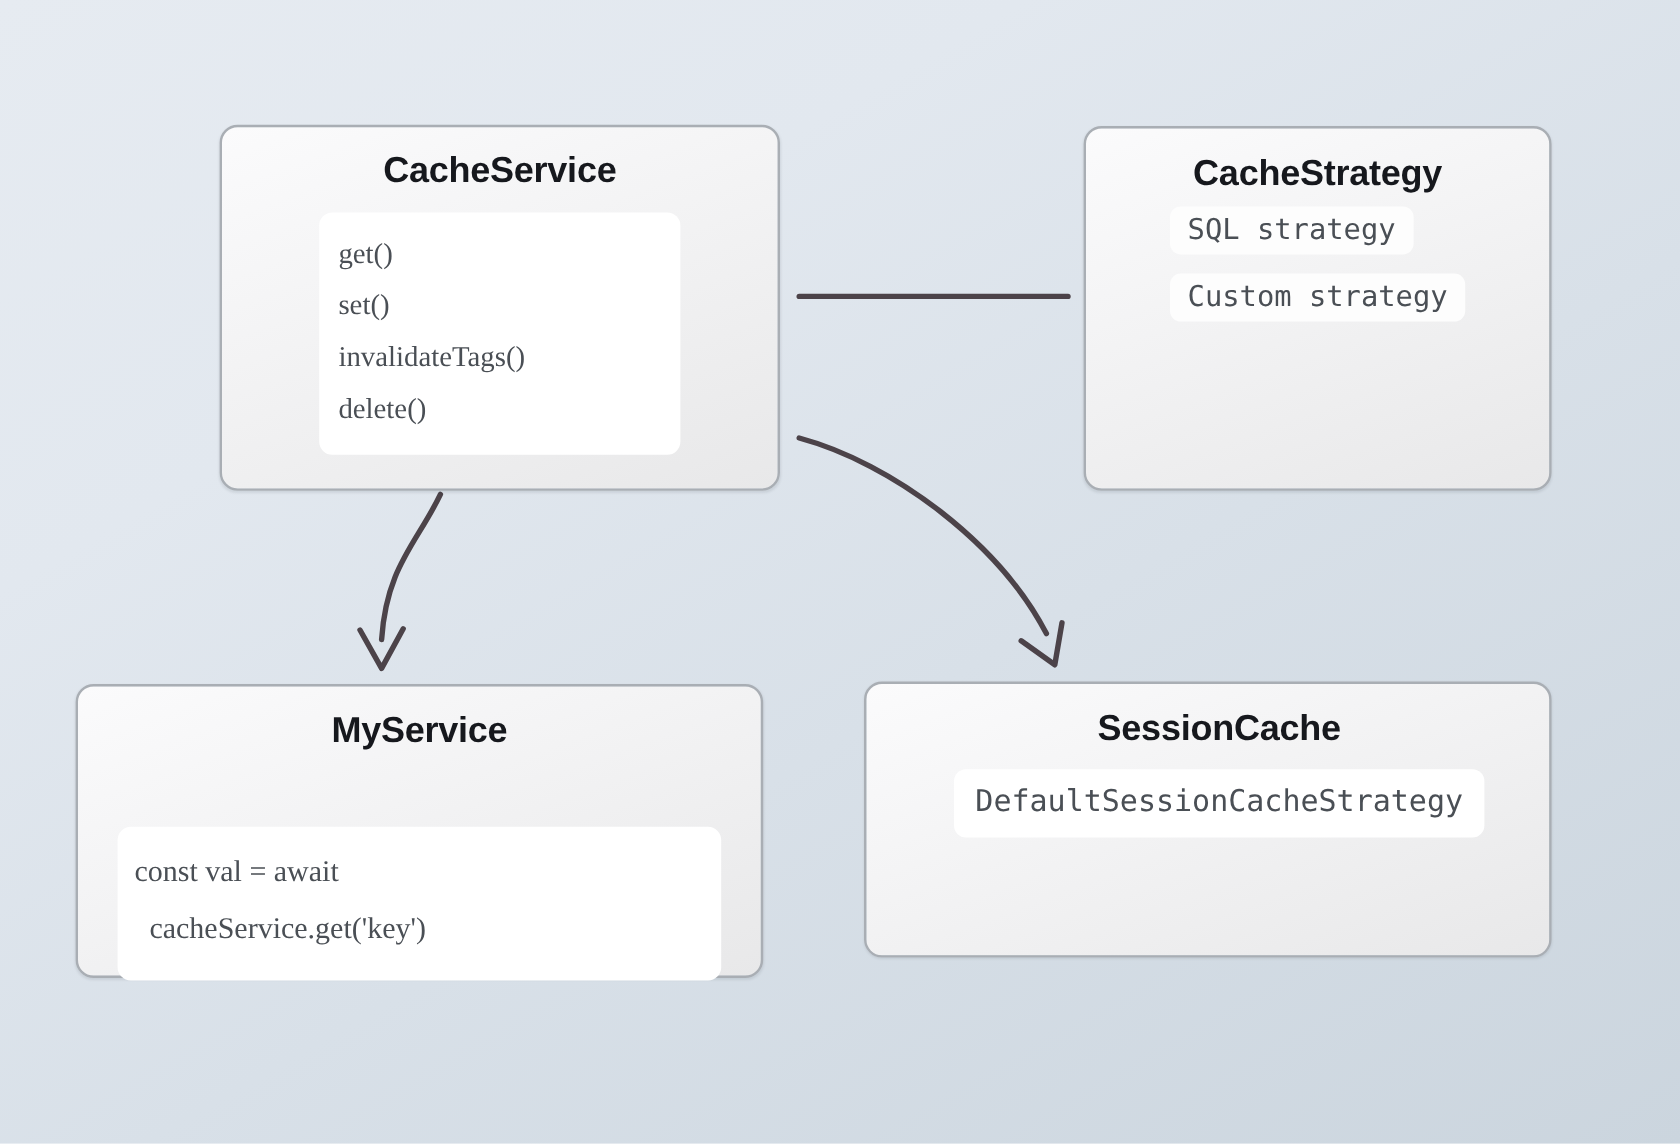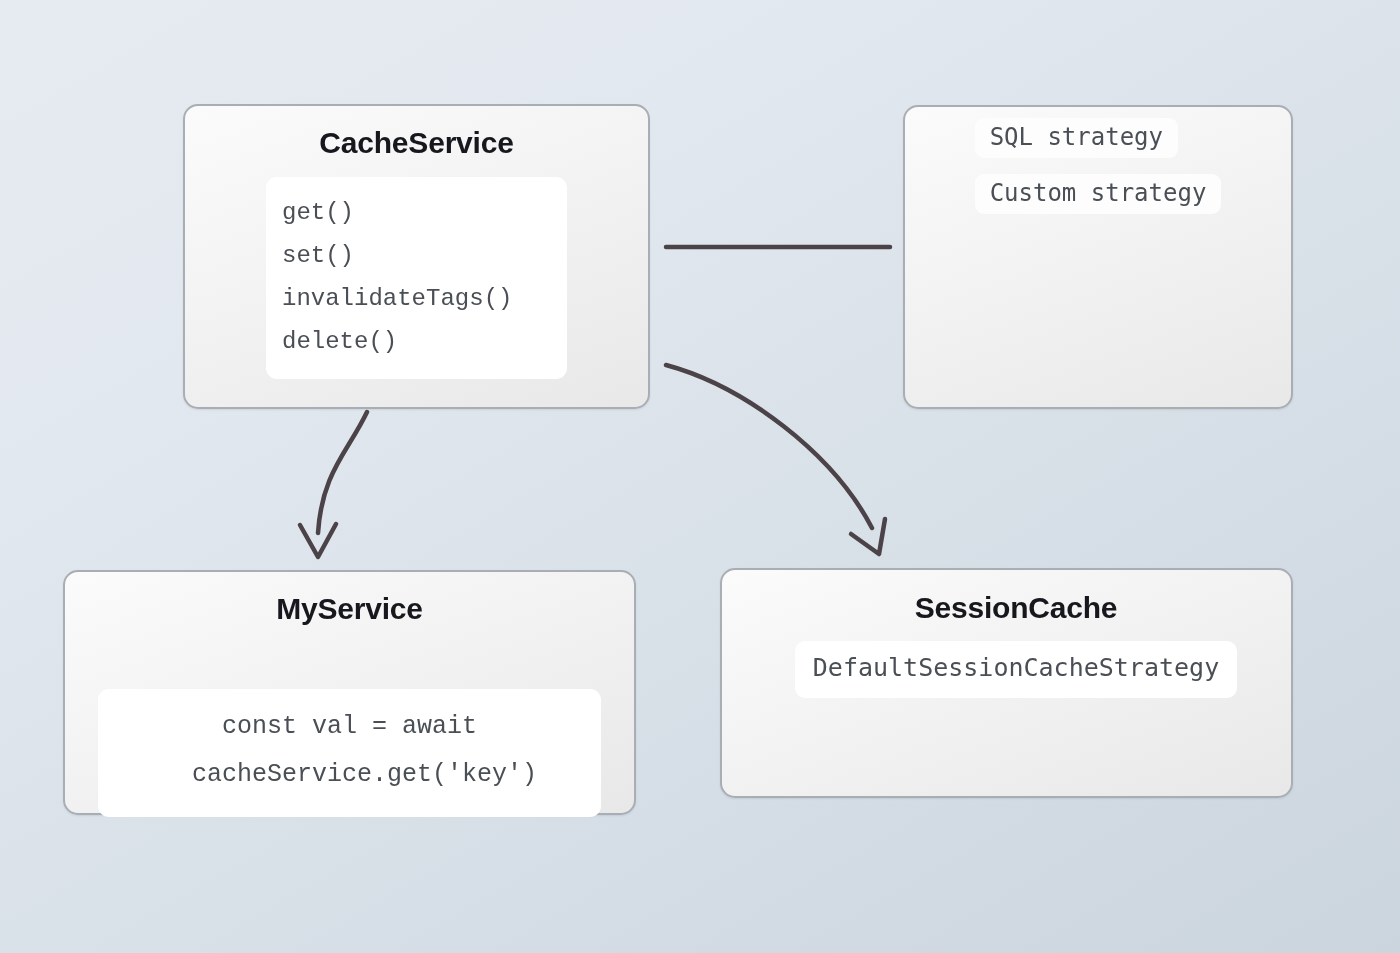--- a/index.html
+++ b/index.html
@@ -48,21 +48,21 @@
     white-space: nowrap;
   }
   .code-panel {
     background: #ffffff;
     border-radius: 11px;
     box-sizing: border-box;
     font-family: "DejaVu Sans Mono", monospace;
     color: #4a4f55;
   }
   .code-line {
-    font-family: Liberation Mono, monospace;
+    font-family: Liberation Serif, serif;
     white-space: pre;
   }
 
   
   #node-cache-service {
     left: 183px;  top: 104px;
     width: 467px; height: 305px;
   }
   #node-cache-service .node-title { margin-top: 20px; }
   #node-cache-service .code-panel {
@@ -108,21 +108,20 @@
   #node-my-service .node-title { margin-top: 20px; }
   #node-my-service .code-panel {
     width: 503px;
     margin-top: 18px;
     padding: 14px 14px 18px 14px;
     text-align: left;
   }
   #node-my-service .code-line {
     font-size: 25px;
     line-height: 48px;
-    text-align: center;
   }
 
   
   #node-session-cache {
     left: 720px;  top: 568px;
     width: 573px; height: 230px; padding-left: 19px;
   }
   #node-session-cache .node-title { margin-top: 21px; }
   #node-session-cache .code-panel {
     margin-top: 17px;
@@ -152,20 +151,21 @@
     <div class="node-title">CacheService</div>
     <div class="code-panel">
       <div class="code-line">get()</div>
       <div class="code-line">set()</div>
       <div class="code-line">invalidateTags()</div>
       <div class="code-line">delete()</div>
     </div>
   </div>
 
   <div class="node" id="node-cache-strategy">
+    <div class="node-title">CacheStrategy</div>
     <div class="pill-list">
       <div class="pill">SQL strategy</div>
       <div class="pill">Custom strategy</div>
     </div>
   </div>
 
   <div class="node" id="node-my-service">
     <div class="node-title">MyService</div>
     <div class="code-panel">
       <div class="code-line">const val = await</div>

